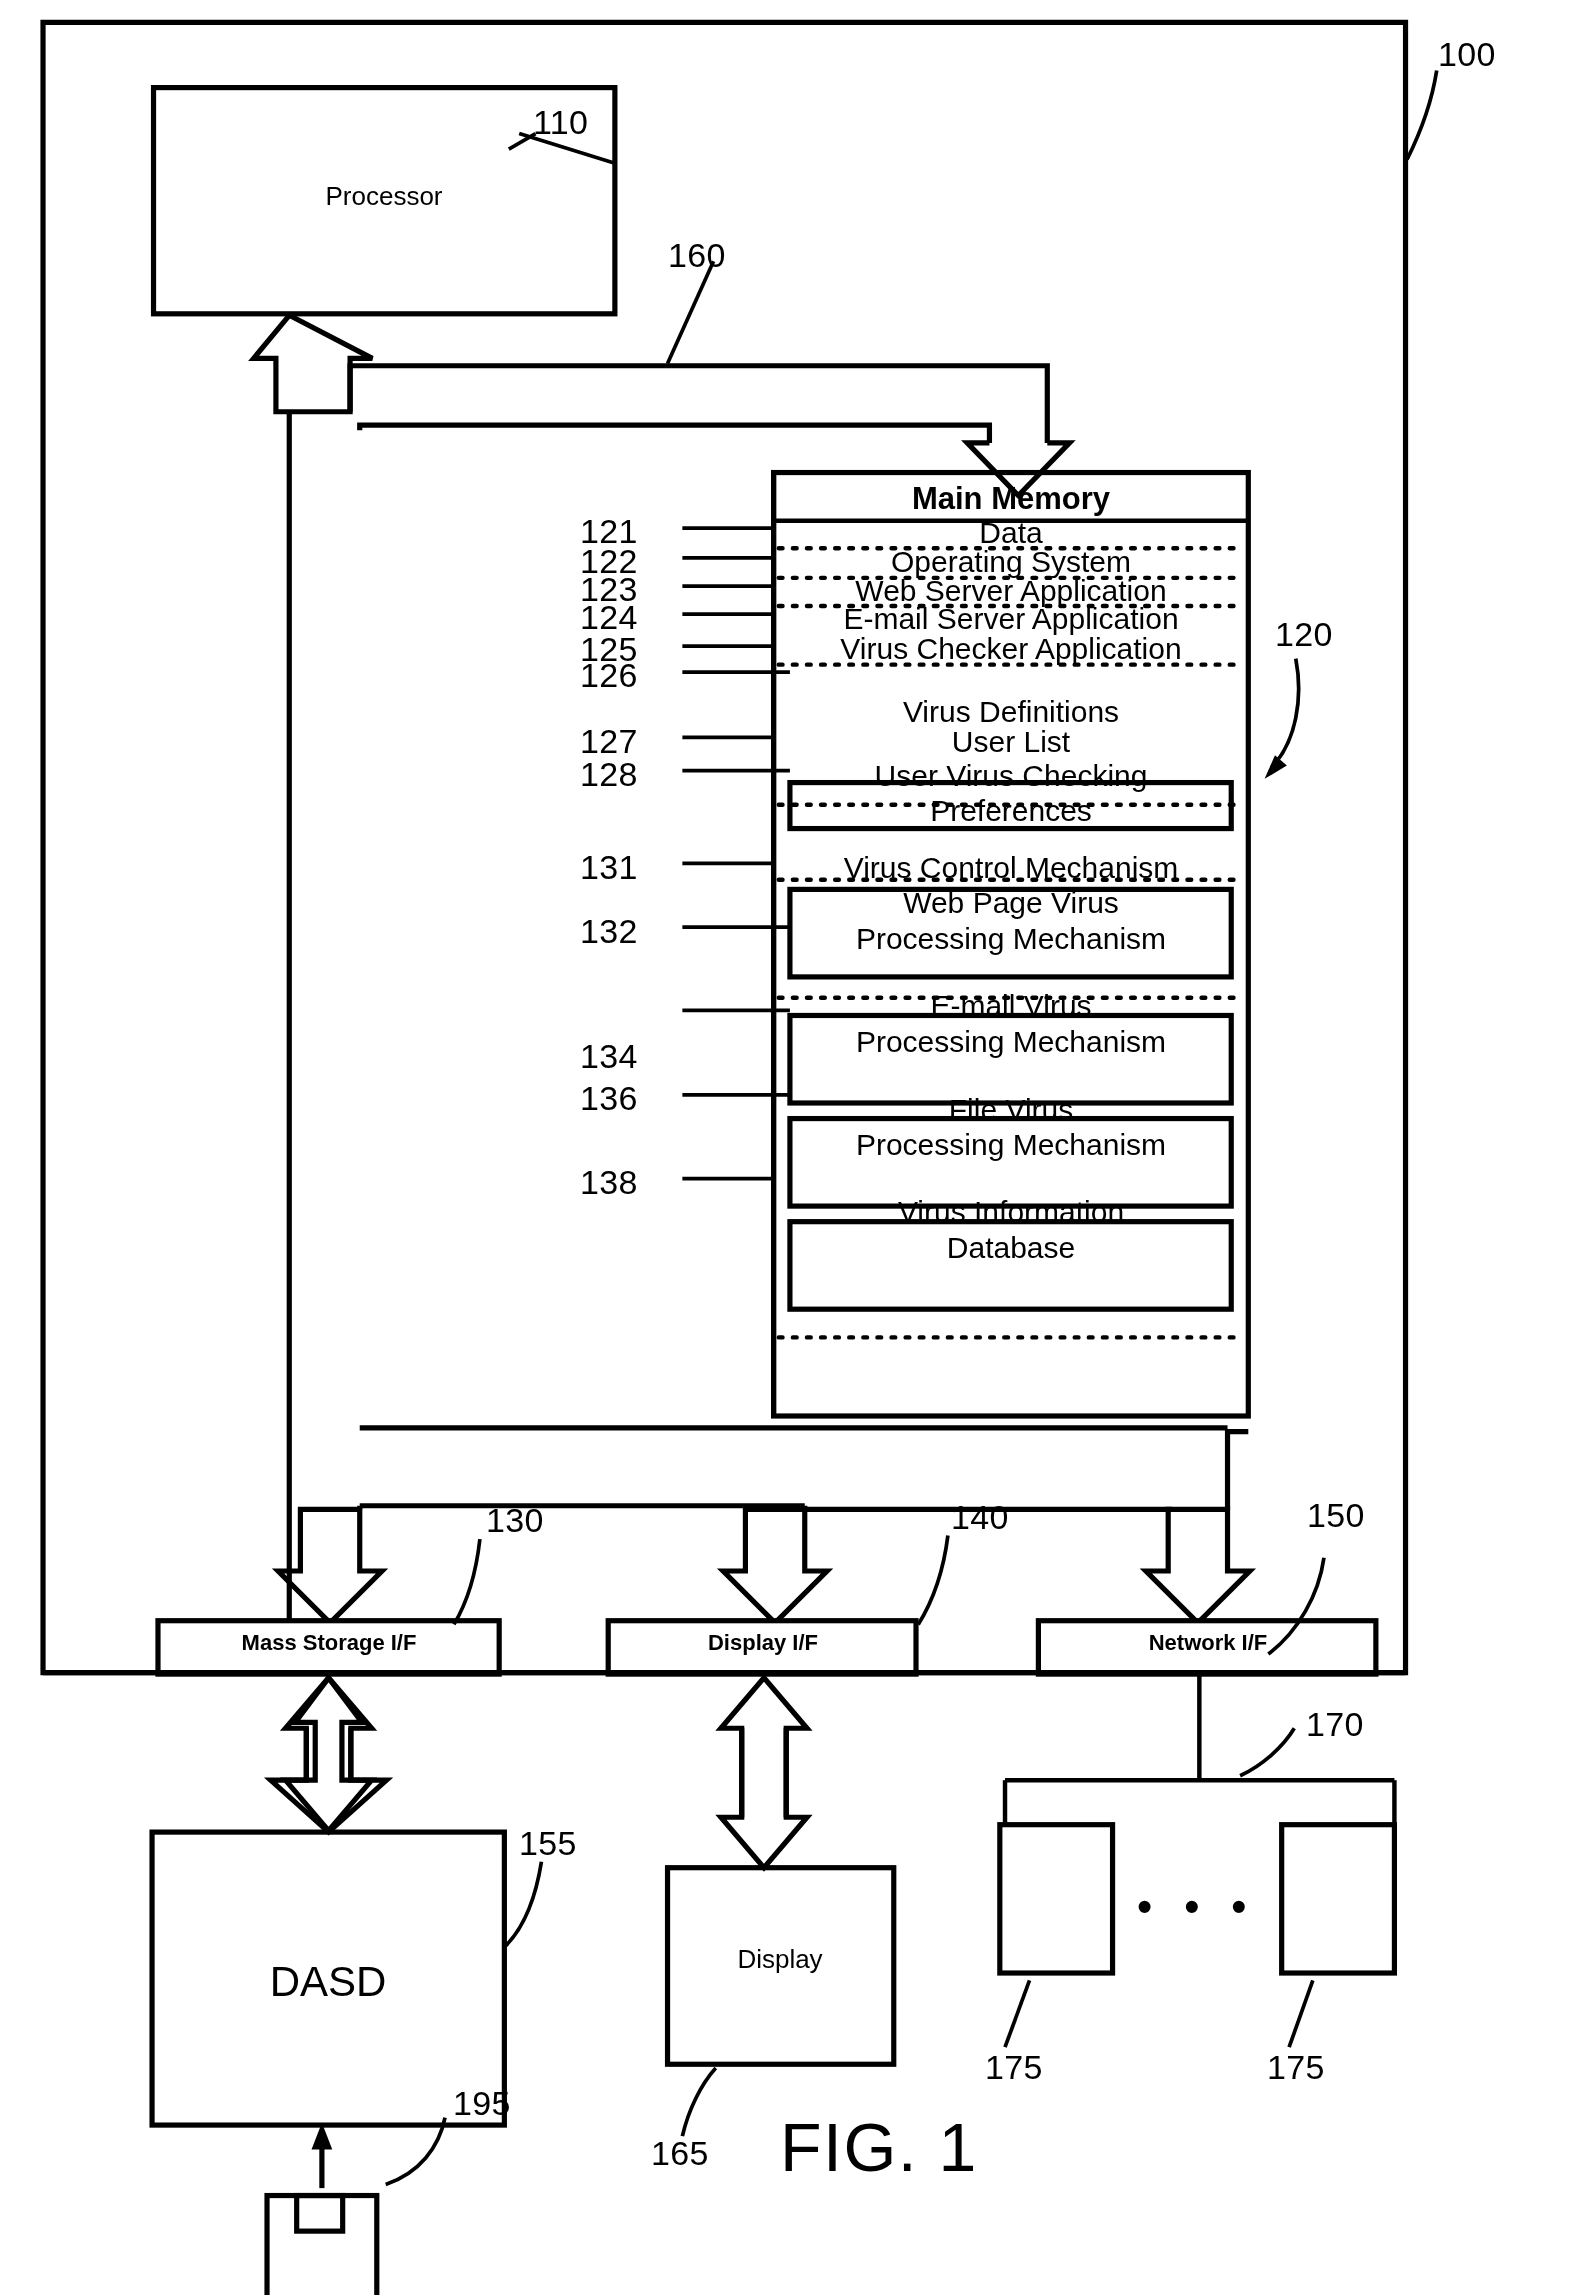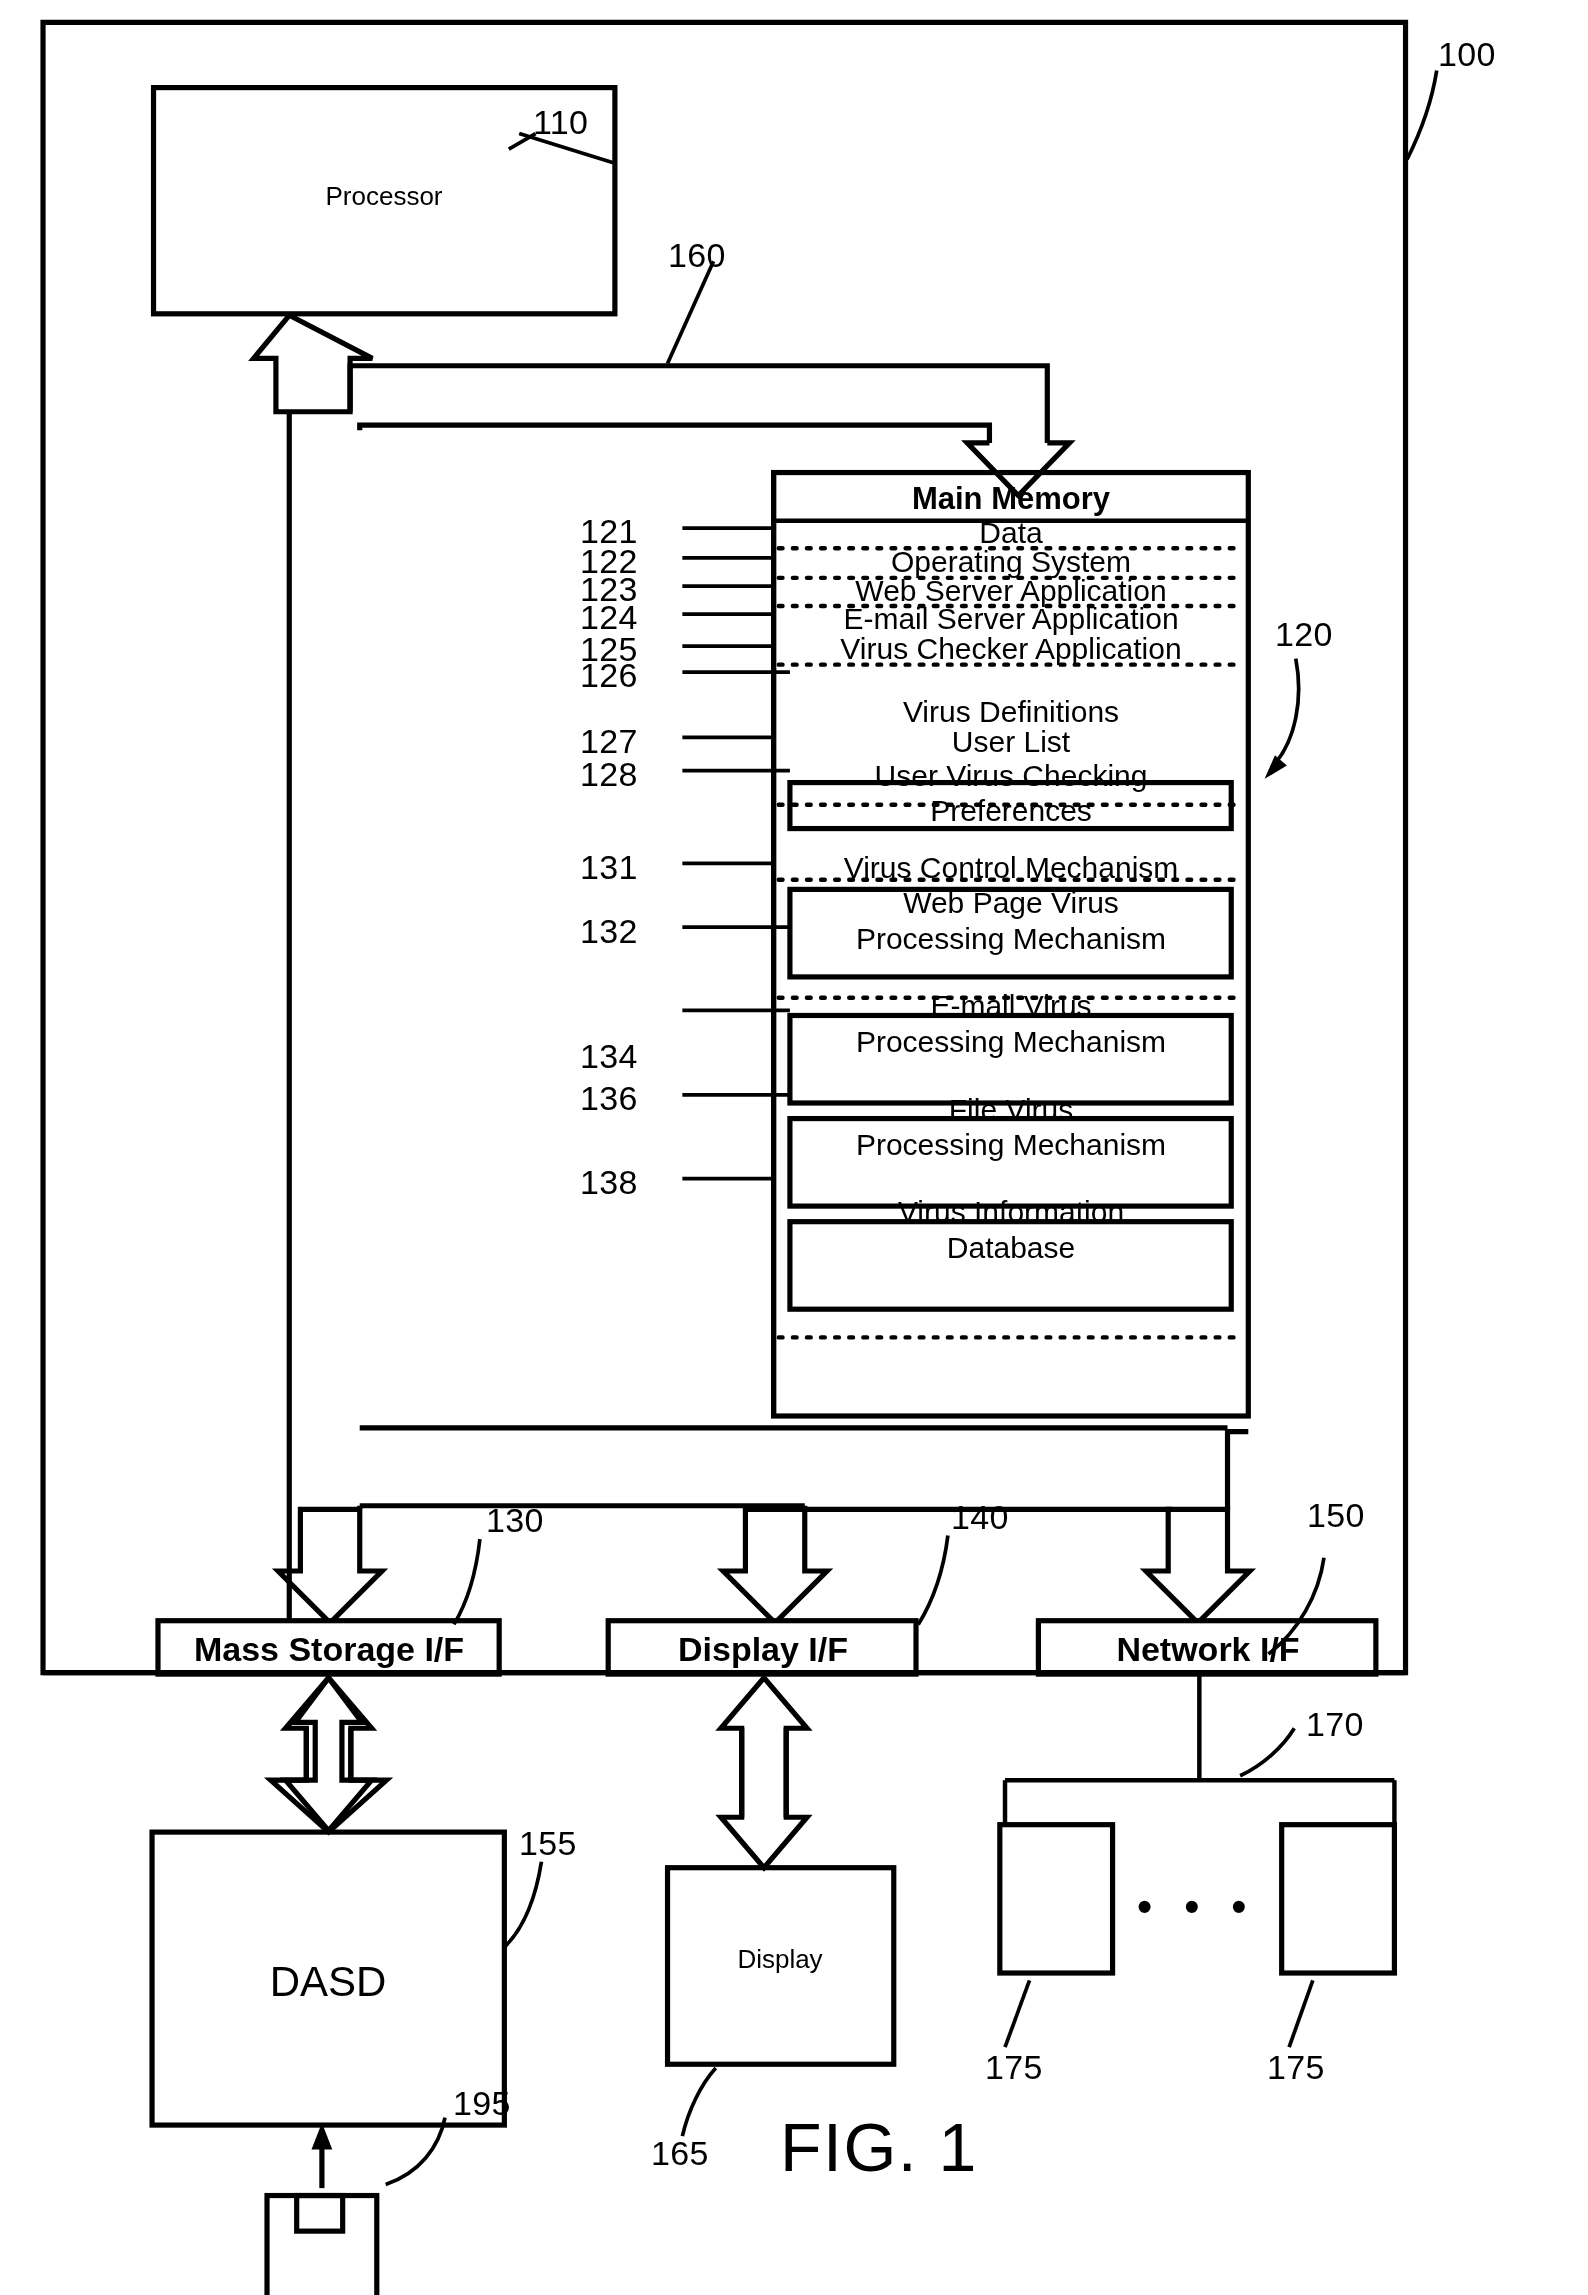--- a/index.html
+++ b/index.html
@@ -49,21 +49,21 @@
     font-size: 34px;
     font-weight: 400;
     letter-spacing: 0.4px;
   }
   .figlabel {
     font-size: 68px;
     font-weight: 400;
     letter-spacing: 1.5px;
   }
   .iflabel {
-    font-size: 34px;
+    font-size: 22px;
     font-weight: 700;
     text-align: center;
   }
   .dots {
     font-size: 42px;
     font-weight: 700;
     letter-spacing: 10.4px;
   }
   .ctr { transform: translateX(-50%); }
 </style>

